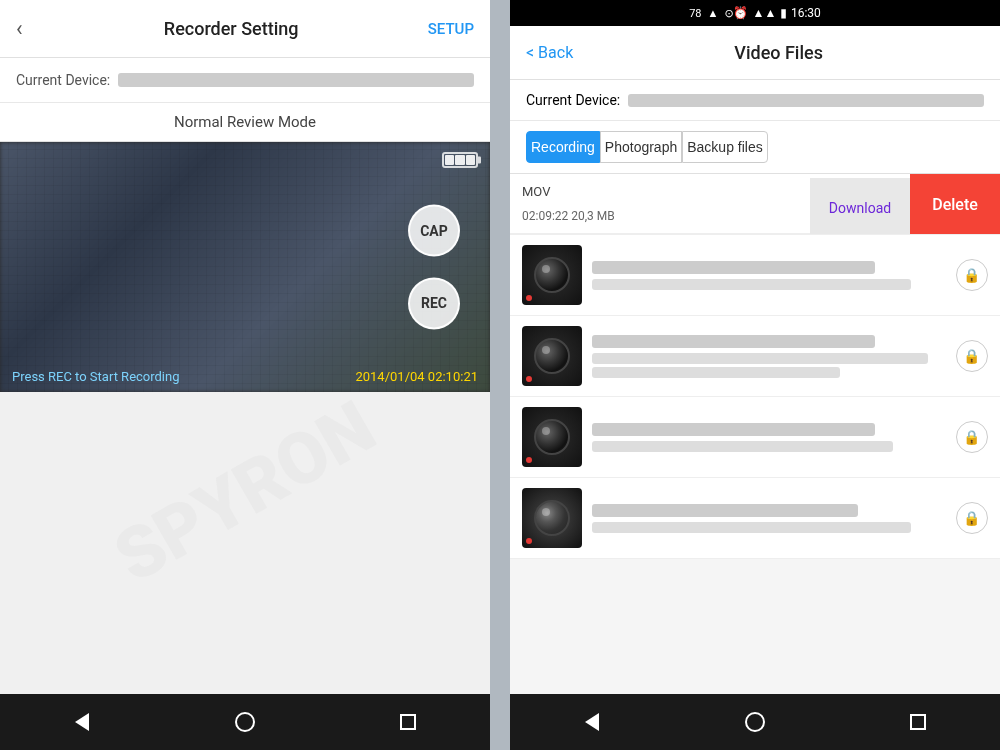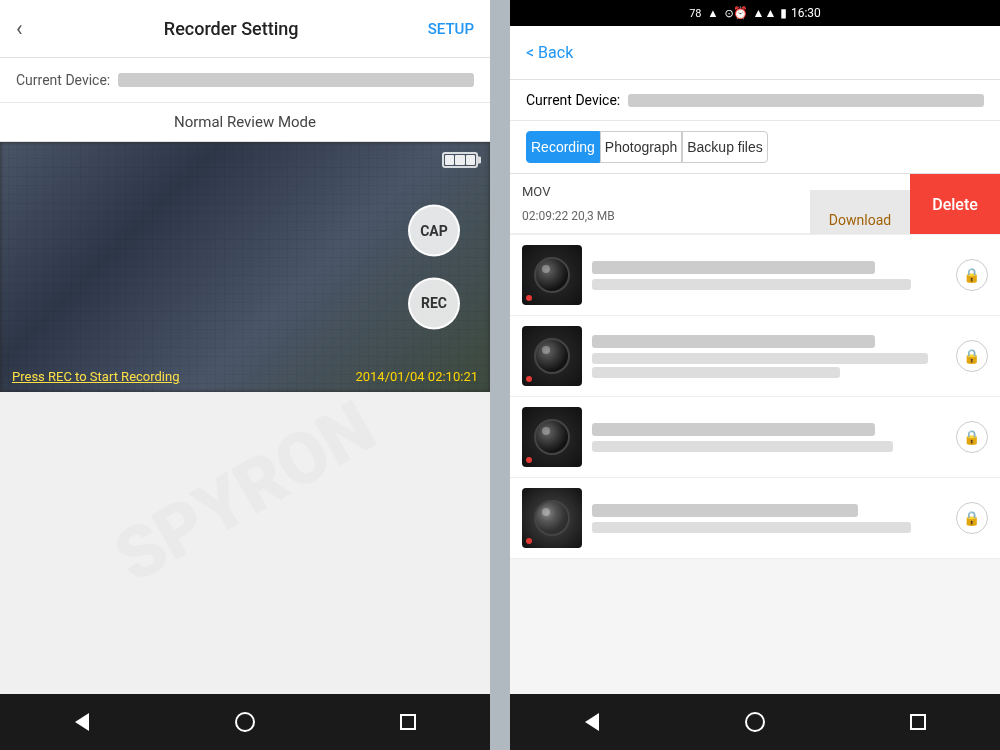--- a/index.html
+++ b/index.html
@@ -230,22 +230,21 @@
       left: 0;
       right: 0;
       padding: 8px 12px;
       display: flex;
       justify-content: space-between;
       align-items: center;
     }
 
     .press-rec-text {
       font-size: 13px;
-      color: #fde047;
-      text-decoration: underline;
+      color: #7dd3fc;
     }
 
     .timestamp {
       font-size: 13px;
       color: #FFD700;
     }
 
     
     .nav-bar {
       height: 56px;
@@ -478,29 +477,29 @@
       justify-content: center;
       color: white;
       font-size: 16px;
       font-weight: 500;
       cursor: pointer;
       z-index: 10;
     }
 
     .download-btn-overlay {
       position: absolute;
-      top: 16px;
+      top: 4px;
       right: 90px;
       width: 100px;
       height: 100%;
       background: #e8e8e8;
       display: flex;
       align-items: center;
       justify-content: center;
-      color: #a16207;
+      color: #6d28d9;
       font-size: 14px;
       cursor: pointer;
       z-index: 10;
     }
 
     .first-file-info {
       padding: 10px 12px;
       border-bottom: 1px solid #eee;
       background: white;
       position: relative;
@@ -622,20 +621,21 @@
     <div class="status-right">
       <span>⏰</span>
       <span>▲▲</span>
       <span>▮</span>
       <span>16:30</span>
     </div>
   </div>
 
   <div class="top-bar-right">
     <span class="back-link">&lt; Back</span>
+    <span class="page-title">Video Files</span>
   </div>
 
   <div class="content-right">
 
     <div class="device-row-right">
       <span>Current Device:</span>
       <div style="flex:1; height:13px; background:#ccc; border-radius:3px;"></div>
     </div>
 
     <div class="tabs-row">

